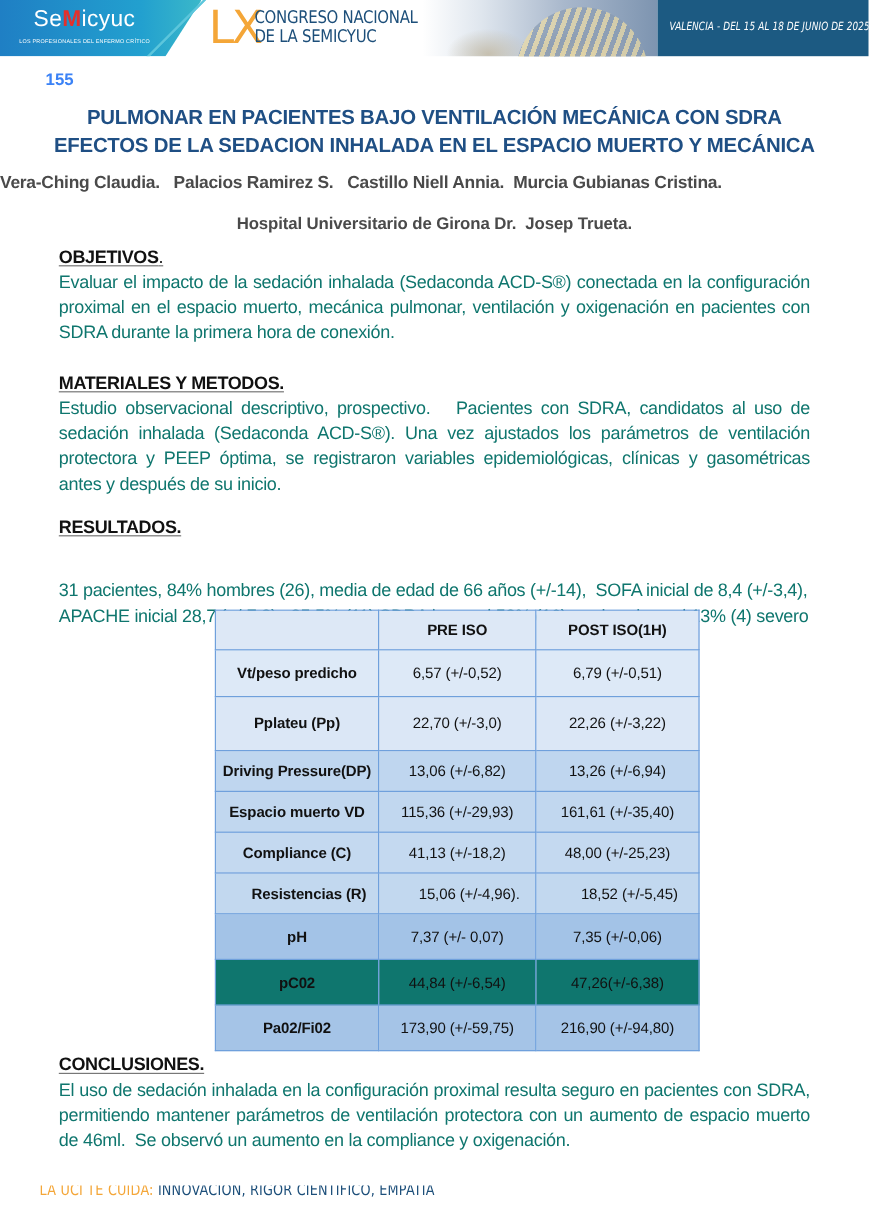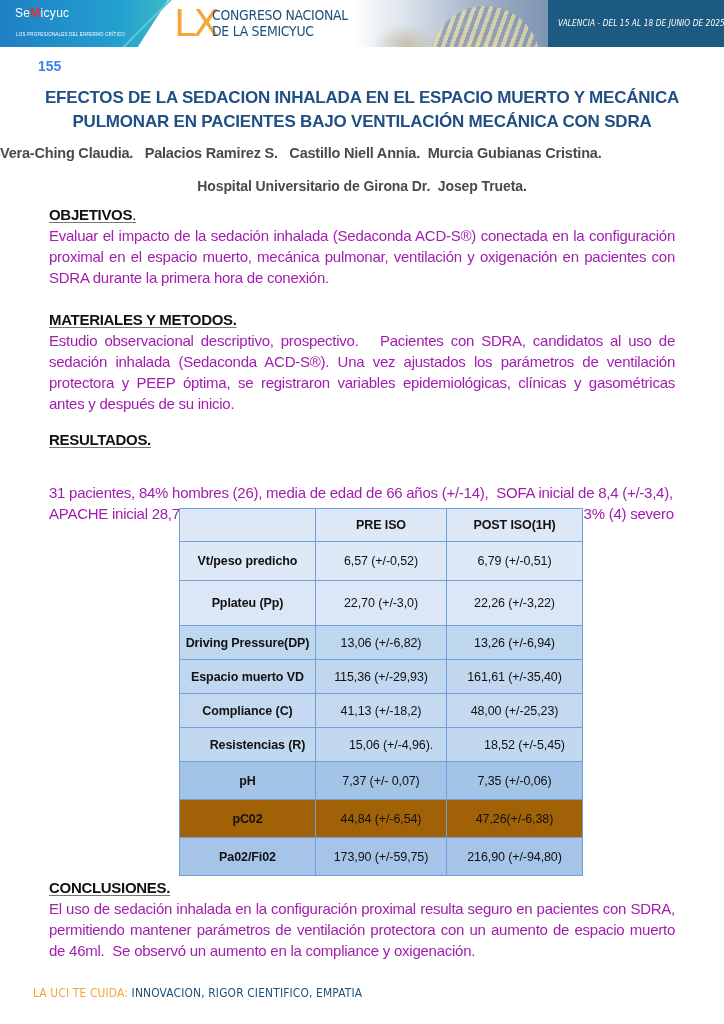--- a/index.html
+++ b/index.html
@@ -6,21 +6,21 @@
     html, body { width: 724px; height: 1024px; background: #ffffff; overflow: hidden; }
     body { font-family: "Liberation Sans", sans-serif; color: #1a1a1a; position: relative; }
 
     
     .banner { position: absolute; left: 0; top: 0; width: 724px; height: 47px; overflow: hidden; background: #fff; }
     .banner-left { position: absolute; left: 0; top: 0; width: 168px; height: 47px;
       background: linear-gradient(90deg, #1f7fc4 0%, #22a0cf 70%, #3bb8c9 100%);
       clip-path: polygon(0 0, 100% 0, 82% 100%, 0 100%); }
     .banner-slash { position: absolute; left: 122px; top: 0; width: 50px; height: 47px;
       background: linear-gradient(135deg, transparent 48%, #5cc6dc 49%, #5cc6dc 51%, transparent 52%); }
-    .logo { position: absolute; left: 15px; top: 6px; color: #ffffff; font-size: 12px; letter-spacing: 0.3px; }
+    .logo { position: absolute; left: 28px; top: 6px; color: #ffffff; font-size: 19px; letter-spacing: 0.3px; }
     .logo .m { color: #e3302c; font-weight: bold; }
     .logo-sub { position: absolute; left: 16px; top: 32px; color: #ffffff; font-size: 4.5px; letter-spacing: 0.2px; white-space: nowrap; }
     .lx { position: absolute; left: 174px; top: 3px; color: #f4a638; font-size: 38px; font-weight: normal; font-family: "DejaVu Sans", sans-serif; letter-spacing: -2px; line-height: 40px; }
     .congreso { position: absolute; left: 212px; top: 7px; color: #1d4f7a; font-size: 14.5px; line-height: 16px; font-family: "DejaVu Sans", sans-serif; letter-spacing: -0.3px; transform: scaleX(0.86); transform-origin: left top; white-space: nowrap; }
     .city-img { position: absolute; left: 352px; top: 0; width: 196px; height: 47px;
       background:
         radial-gradient(ellipse 70px 40px at 130px 50px, #d8c9a0 0%, #9fa8b8 45%, transparent 70%),
         radial-gradient(ellipse 50px 30px at 55px 45px, #c6c0b0 0%, transparent 70%),
         linear-gradient(90deg, #ffffff 0%, #dfe6ee 25%, #a9b8cc 60%, #7d94b0 100%); }
     .city-img::after { content: ""; position: absolute; left: 78px; top: 6px; width: 110px; height: 60px; border-radius: 55px 55px 0 0;
@@ -31,42 +31,42 @@
     .abstract-number { position: absolute; left: 38px; top: 58px; color: #3b82f6; font-size: 14px; font-weight: bold; }
 
     .title { position: absolute; left: 30px; width: 664px; top: 86px; text-align: center; color: #1f4f84; font-size: 17px; font-weight: bold; line-height: 24px; letter-spacing: -0.2px; }
 
     .authors { position: absolute; left: 0; width: 724px; top: 145px; text-align: left; color: #4a4a4a; font-size: 14.5px; font-weight: bold; word-spacing: 0px; letter-spacing: -0.2px; }
     .hospital { position: absolute; left: 0; width: 724px; top: 178px; text-align: center; color: #4a4a4a; font-size: 14px; font-weight: bold; letter-spacing: -0.1px; }
 
     .section { position: absolute; left: 49px; width: 626px; }
     .section-heading { font-size: 15px; font-weight: bold; color: #111; text-decoration: underline; text-decoration-color: #777; text-underline-offset: 2px; line-height: 21px; letter-spacing: -0.3px; }
     .section-heading .dot { text-decoration: none; font-weight: normal; }
-    .section-body { font-size: 15px; line-height: 21px; color: #a21caf; text-align: justify; letter-spacing: -0.25px; }
+    .section-body { font-size: 15px; line-height: 21px; color: #0f766e; text-align: justify; letter-spacing: -0.25px; }
     .section-body.left { text-align: left; }
 
     #sec-objetivos { top: 204px; }
     #sec-materiales { top: 309px; }
     #sec-resultados { top: 429px; }
     #sec-conclusiones { top: 877px; }
 
     
     .results-table { position: absolute; left: 179px; top: 508px; width: 404px; border-collapse: collapse; }
     .results-table td, .results-table th { border: 1.5px solid #6fa0dc; text-align: center; font-size: 12.5px; color: #111; padding: 0 4px; letter-spacing: -0.1px; }
     .results-table th { font-weight: bold; height: 33px; background: #dde8f6; }
     .results-table td.label { font-weight: bold; width: 136px; }
     .results-table td.pre { width: 131px; }
     .results-table tr.r0 td { background: #dde9f7; height: 39px; }
     .results-table tr.r1 td { background: #dbe7f6; height: 45px; }
     .results-table tr.r2 td { background: #bfd6ef; height: 34px; }
     .results-table tr.r3 td { background: #c1d7ef; height: 34px; }
     .results-table tr.r4 td { background: #c4d9f0; height: 34px; }
     .results-table tr.r5 td { background: #c2d8ef; height: 34px; padding-left: 24px; }
     .results-table tr.r6 td { background: #a3c3e7; height: 38px; }
-    .results-table tr.r7 td { background: #a16207; height: 38px; }
+    .results-table tr.r7 td { background: #0f766e; height: 38px; }
     .results-table tr.r8 td { background: #a5c4e7; height: 38px; }
 
     .footer-tagline { position: absolute; left: 33px; top: 985px; font-size: 13px; font-family: "DejaVu Sans", sans-serif; white-space: nowrap; transform: scaleX(0.82); transform-origin: left top; letter-spacing: 0.2px; clip-path: inset(3px 0 0 0); }
     .footer-tagline .accent { color: #f4a638; }
     .footer-tagline .rest { color: #1d4f7a; }
   </style>
 </head>
 <body>
 
 <div class="banner">
@@ -83,22 +83,22 @@
   </div>
   <div class="city-img"></div>
   <div class="banner-right">
     <div class="dates">VALENCIA - DEL 15 AL 18 DE JUNIO DE 2025</div>
   </div>
 </div>
 
 <div class="abstract-number">155</div>
 
 <div class="title">
+  <div>PULMONAR EN PACIENTES BAJO VENTILACIÓN MECÁNICA CON SDRA</div>
   <div>EFECTOS DE LA SEDACION INHALADA EN EL ESPACIO MUERTO Y MECÁNICA</div>
-  <div>PULMONAR EN PACIENTES BAJO VENTILACIÓN MECÁNICA CON SDRA</div>
 </div>
 
 <div class="authors" style="white-space: pre;">Vera-Ching Claudia.   Palacios Ramirez S.   Castillo Niell Annia.  Murcia Gubianas Cristina.</div>
 <div class="hospital" style="white-space: pre;">Hospital Universitario de Girona Dr.  Josep Trueta.</div>
 
 <div class="section" id="sec-objetivos">
   <div class="section-heading"><span>OBJETIVOS</span><span class="dot">.</span></div>
   <div class="section-body">Evaluar el impacto de la sedación inhalada (Sedaconda ACD-S®) conectada en la configuración proximal en el espacio muerto, mecánica pulmonar, ventilación y oxigenación en pacientes con SDRA durante la primera hora de conexión.</div>
 </div>
 

